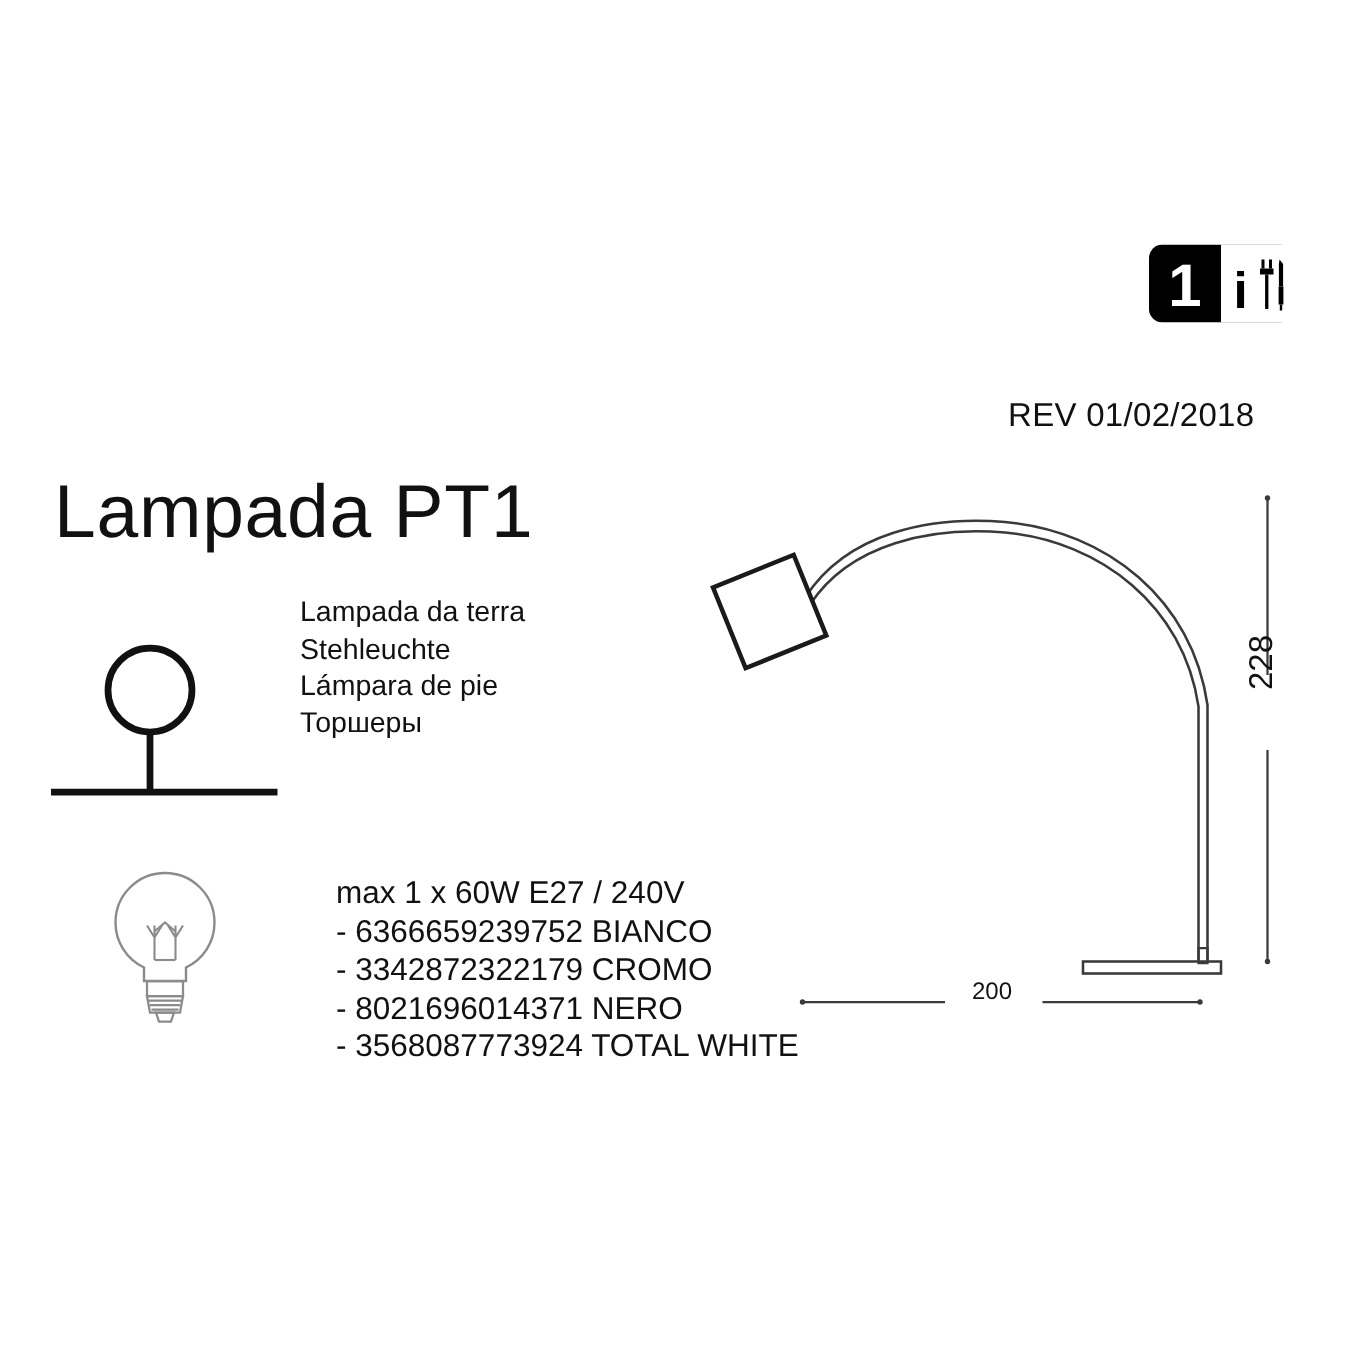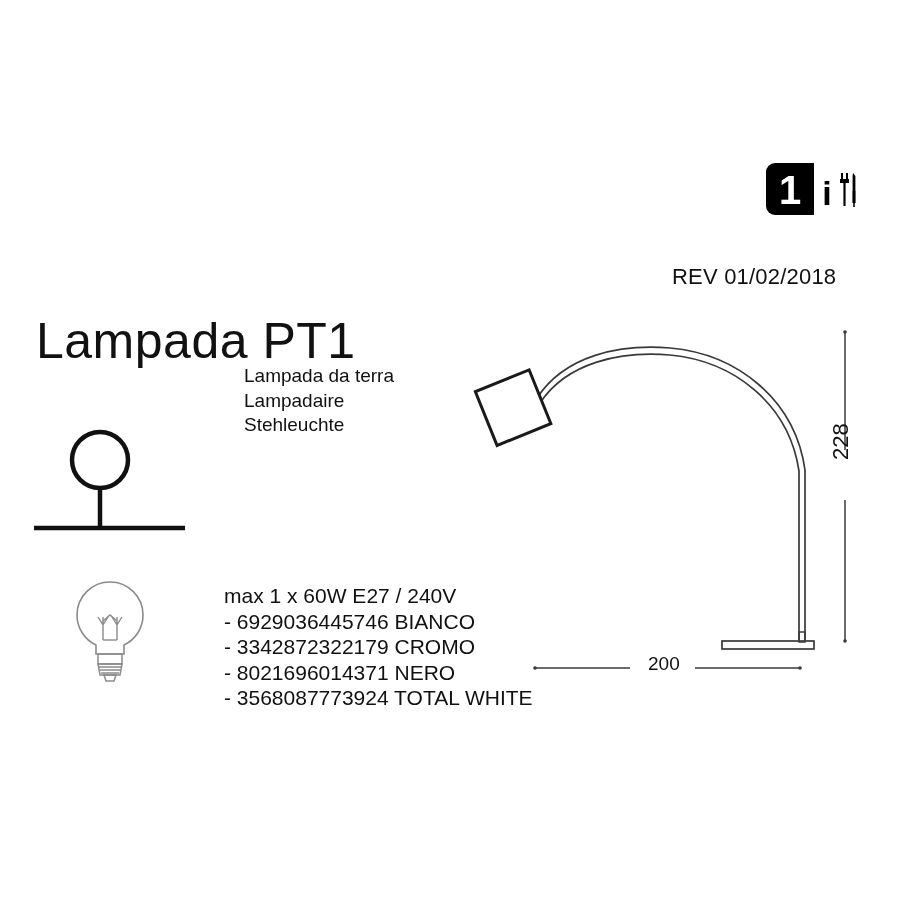--- a/index.html
+++ b/index.html
@@ -65,23 +65,22 @@
     left: 62px;
     top: 578px;
     width: 96px;
     height: 108px;
   }
 
   
   #descriptions {
     position: absolute;
     left: 200px;
-    top: 364px;
+    top: 397px;
     width: 330px;
-    margin-left: 44px;
   }
   .desc-line {
     font-size: 19px;
     line-height: 24.6px;
     color: #111;
     white-space: nowrap;
   }
 
   
   #specs {
@@ -115,21 +114,21 @@
     font-size: 22px;
     color: #111;
     transform: rotate(-90deg);
     transform-origin: left top;
     white-space: nowrap;
   }
   #dim-width-label {
     position: absolute;
     left: 643px;
     top: 653px;
-    font-size: 19px;
+    font-size: 16px;
     color: #111;
     background: #ffffff;
     padding: 0 5px;
     white-space: nowrap;
   }
 </style>
 </head>
 <body>
 
 <div id="sheet">
@@ -192,27 +191,28 @@
         <path d="M 36 76 L 60 76 L 60 86 L 36 86 Z"></path>
         <path d="M 37 89 L 59 89 M 38 92 L 58 92 M 39 95 L 57 95"></path>
         <path d="M 36 86 L 60 86 L 58 97 L 38 97 Z"></path>
         <path d="M 42 97 L 54 97 L 52 103 L 44 103 Z"></path>
       </g>
     </svg>
   </div>
 
   <div id="descriptions">
     <div class="desc-line">Lampada da terra</div>
-    <div class="desc-line">Lampadaire</div>
     <div class="desc-line">Stehleuchte</div>
+    <div class="desc-line">Lámpara de pie</div>
+    <div class="desc-line">Торшеры</div>
   </div>
 
   <div id="specs">
     <div class="spec-line">max 1 x 60W E27 / 240V</div>
-    <div class="spec-line">- 6929036445746 BIANCO</div>
+    <div class="spec-line">- 6366659239752 BIANCO</div>
     <div class="spec-line">- 3342872322179 CROMO</div>
     <div class="spec-line">- 8021696014371 NERO</div>
     <div class="spec-line">- 3568087773924 TOTAL WHITE</div>
   </div>
 
   <div id="drawing">
     <svg width="420" height="400" viewBox="0 0 420 400">
 
       <path d="M 67 98
                C 95 55, 150 44, 200 48

